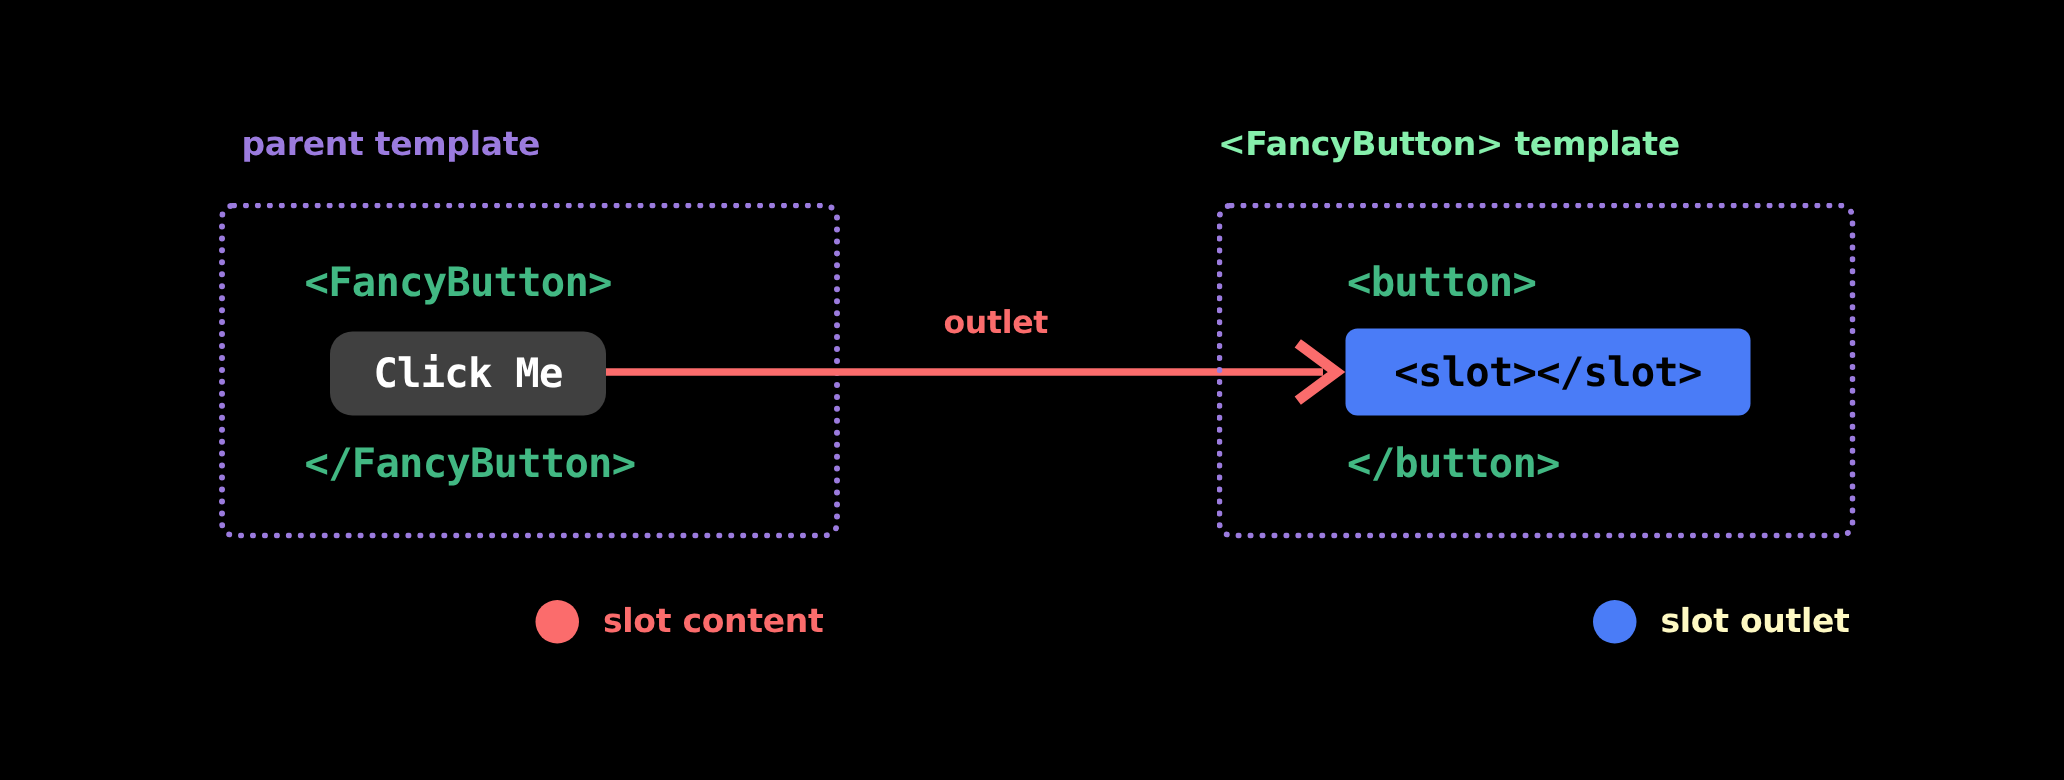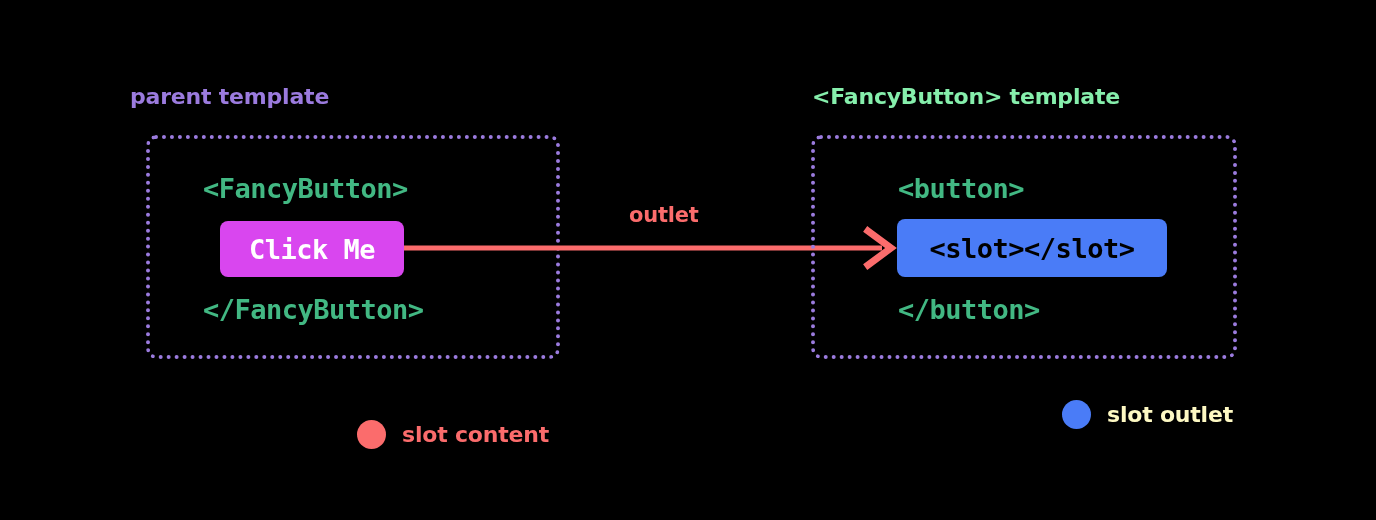--- a/index.html
+++ b/index.html
@@ -22,21 +22,21 @@
 
   
   .panel-heading {
     position: absolute;
     font-family: "DejaVu Sans", sans-serif;
     font-weight: bold;
     font-size: 22px;
     letter-spacing: -0.2px;
     white-space: nowrap;
   }
-  #heading-parent { left: 130px; top: 84px; }
+  #heading-parent { left: 161px; top: 84px; }
   #heading-fancy  { left: 812px; top: 84px; }
 
   
   .template-box {
     position: absolute;
     border: 4px dotted #9b7bde;
     border-radius: 10px;
     background: transparent;
   }
   #box-parent {
@@ -102,21 +102,21 @@
     white-space: nowrap;
   }
 
   
   .legend-item {
     position: absolute;
     display: flex;
     align-items: center;
     gap: 16px;
   }
-  #legend-slot-content { left: 357px; top: 420px; }
+  #legend-slot-content { left: 357px; top: 400px; }
   #legend-slot-outlet  { left: 1062px; top: 400px; }
   .legend-dot {
     width: 29px; height: 29px;
     border-radius: 50%;
     flex: 0 0 auto;
   }
   .legend-label {
     font-family: "DejaVu Sans", sans-serif;
     font-weight: bold;
     font-size: 22px;
@@ -128,21 +128,21 @@
 <body style="background: rgb(0, 0, 0);">
 
 <div class="stage">
 
   <div class="panel-heading" id="heading-parent" style="color: rgb(155, 123, 222);">parent template</div>
 
   <div class="template-box" id="box-parent" style="border-color: rgb(155, 123, 222);"></div>
 
   <div class="code-line" id="code-open-fancy" style="color: rgb(66, 184, 131);">&lt;FancyButton&gt;</div>
 
-  <div class="chip" id="chip-click-me" style="background: #d946ef; color: rgb(255, 255, 255);">Click Me</div>
+  <div class="chip" id="chip-click-me" style="background: #404040; color: rgb(255, 255, 255); border-radius: 15px;">Click Me</div>
 
   <div class="code-line" id="code-close-fancy" style="color: rgb(66, 184, 131);">&lt;/FancyButton&gt;</div>
 
   <div id="arrow-label" style="color: rgb(251, 108, 108);">outlet</div>
 
   <svg id="arrow-group" viewBox="0 0 494 52" width="494" height="52">
     <line class="arrow-shaft" x1="0" y1="26" x2="478" y2="26" stroke-width="5" stroke-linecap="butt" stroke="#fb6c6c"></line>
     <polyline class="arrow-head" points="464,9 487,26 464,43" fill="none" stroke-width="7" stroke-linecap="square" stroke-linejoin="miter" stroke="#fb6c6c"></polyline>
   </svg>
 

